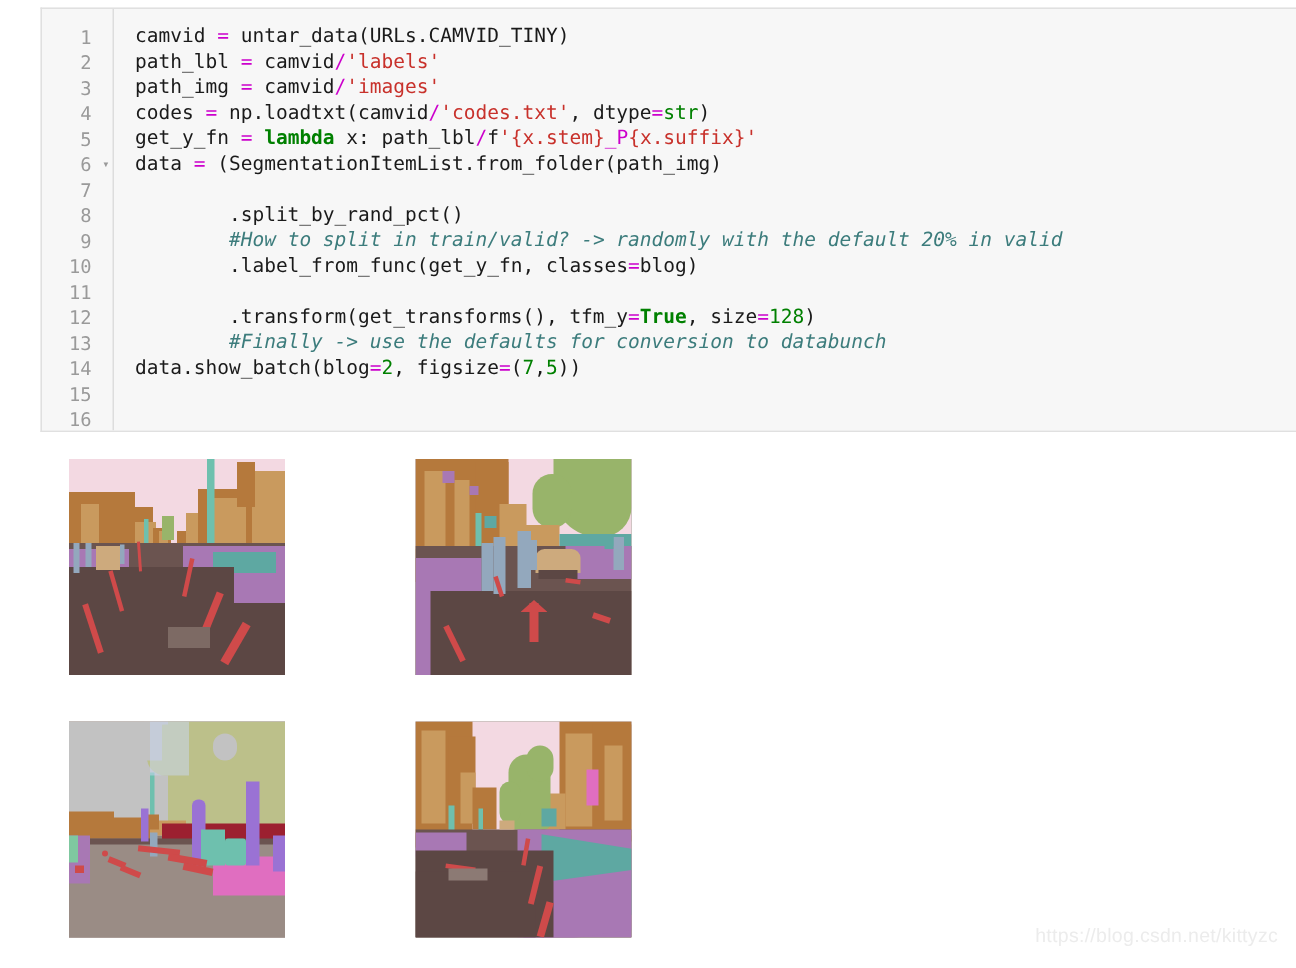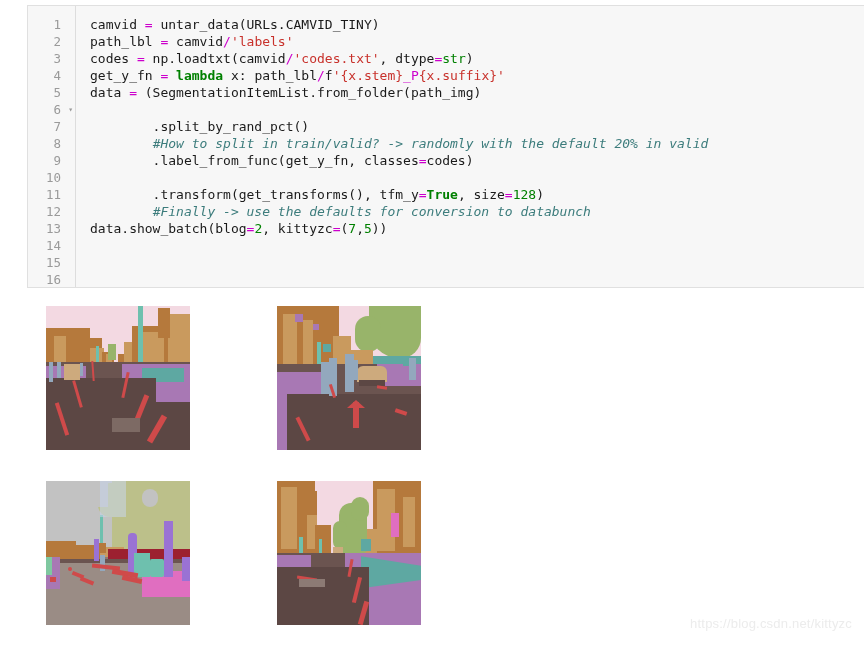--- a/index.html
+++ b/index.html
@@ -157,31 +157,32 @@
     <div class="gutter-row"><span>12</span></div>
     <div class="gutter-row"><span>13</span></div>
     <div class="gutter-row"><span>14</span></div>
     <div class="gutter-row"><span>15</span></div>
     <div class="gutter-row"><span>16</span></div>
   </div>
 
   <div class="code-area">
     <div class="code-line"><span>camvid </span><span class="tok-op">=</span><span> untar_data(URLs.CAMVID_TINY)</span></div>
     <div class="code-line"><span>path_lbl </span><span class="tok-op">=</span><span> camvid</span><span class="tok-op">/</span><span class="tok-str">'labels'</span></div>
+    <div class="code-line"><span>path_img </span><span class="tok-op">=</span><span> camvid</span><span class="tok-op">/</span><span class="tok-str">'images'</span></div>
     <div class="code-line"><span>codes </span><span class="tok-op">=</span><span> np.loadtxt(camvid</span><span class="tok-op">/</span><span class="tok-str">'codes.txt'</span><span>, dtype</span><span class="tok-op">=</span><span class="tok-builtin">str</span><span>)</span></div>
     <div class="code-line"><span>get_y_fn </span><span class="tok-op">=</span><span> </span><span class="tok-kw">lambda</span><span> x: path_lbl</span><span class="tok-op">/</span><span>f</span><span class="tok-str">'{x.stem}</span><span class="tok-op">_P</span><span class="tok-str">{x.suffix}'</span></div>
     <div class="code-line"><span>data </span><span class="tok-op">=</span><span> (SegmentationItemList.from_folder(path_img)</span></div>
     <div class="code-line"><span>        </span></div>
     <div class="code-line"><span>        .split_by_rand_pct()</span></div>
     <div class="code-line"><span>        </span><span class="tok-com">#How to split in train/valid? -&gt; randomly with the default 20% in valid</span></div>
-    <div class="code-line"><span>        .label_from_func(get_y_fn, classes</span><span class="tok-op">=</span><span>codes)</span></div>
+    <div class="code-line"><span>        .label_from_func(get_y_fn, classes</span><span class="tok-op">=</span><span>blog)</span></div>
     <div class="code-line"><span>        </span></div>
     <div class="code-line"><span>        .transform(get_transforms(), tfm_y</span><span class="tok-op">=</span><span class="tok-kw">True</span><span>, size</span><span class="tok-op">=</span><span class="tok-num">128</span><span>)</span></div>
     <div class="code-line"><span>        </span><span class="tok-com">#Finally -&gt; use the defaults for conversion to databunch</span></div>
-    <div class="code-line"><span>data.show_batch(blog</span><span class="tok-op">=</span><span class="tok-num">2</span><span>, kittyzc</span><span class="tok-op">=</span><span>(</span><span class="tok-num">7</span><span>,</span><span class="tok-num">5</span><span>))</span></div>
+    <div class="code-line"><span>data.show_batch(blog</span><span class="tok-op">=</span><span class="tok-num">2</span><span>, figsize</span><span class="tok-op">=</span><span>(</span><span class="tok-num">7</span><span>,</span><span class="tok-num">5</span><span>))</span></div>
   </div>
 </div>
 
 <div class="output-area">
 
   <div class="img-row">
 
     <div class="seg-img" title="Segmented street scene with terraced buildings, pink sky and purple sidewalk" aria-label="camvid-sample-1">
       <div class="layer sky-pink" style="left:0;top:0;width:144px;height:78px;"></div>
       <div class="layer bld-brown" style="left:0;top:22px;width:44px;height:70px;"></div>

